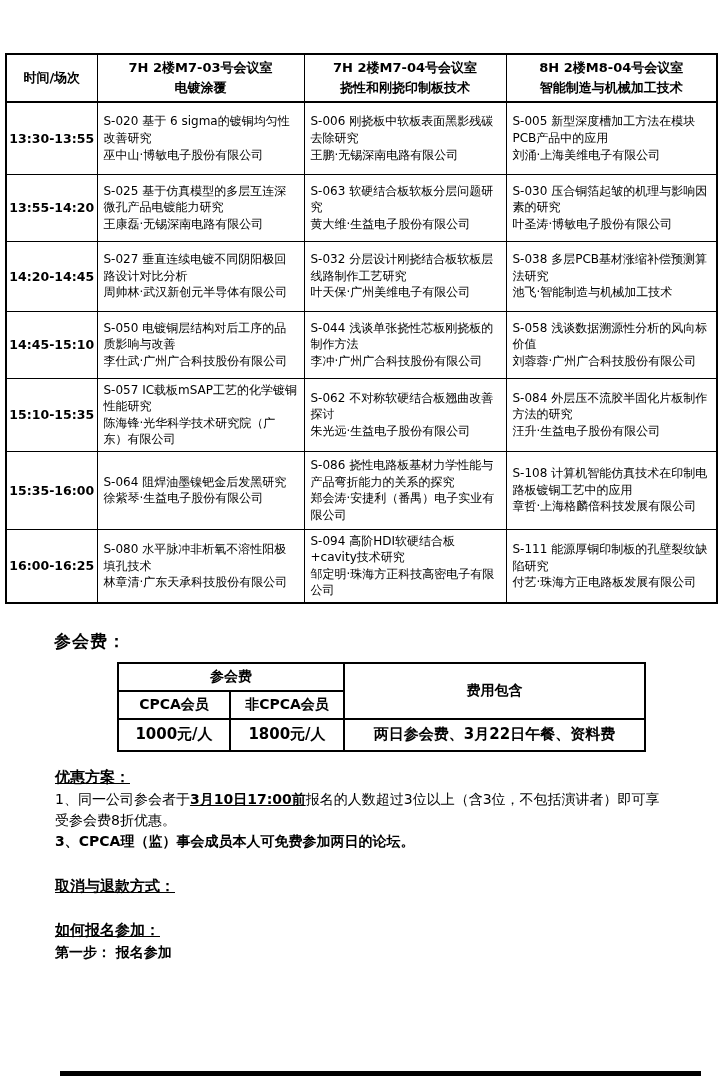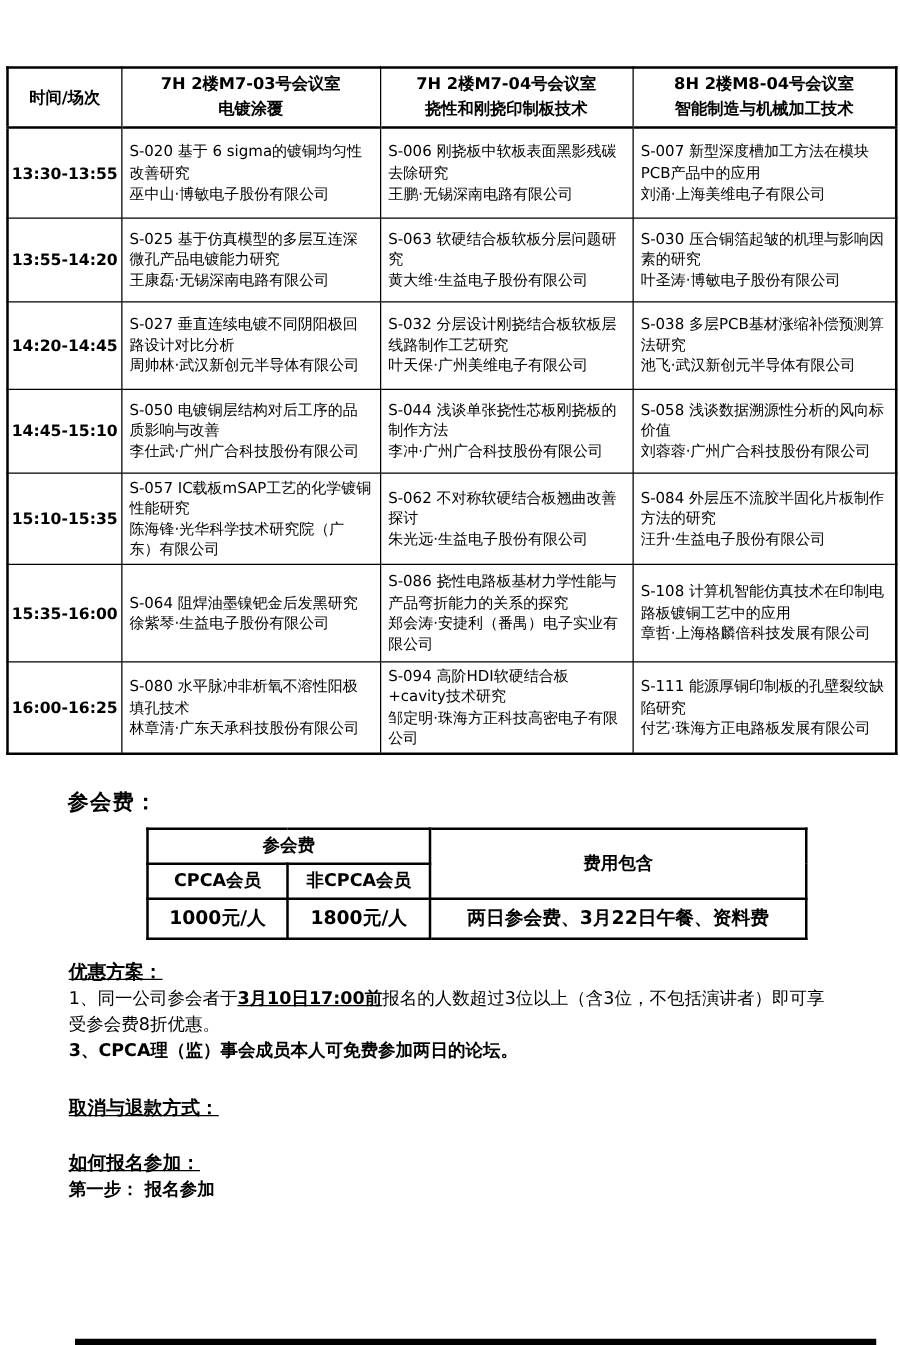--- a/index.html
+++ b/index.html
@@ -107,21 +107,21 @@
       <td class="time-cell">13:30-13:55</td>
       <td class="session-cell">
         <div>S-020 基于 6 sigma的镀铜均匀性改善研究</div>
         <div>巫中山·博敏电子股份有限公司</div>
       </td>
       <td class="session-cell">
         <div>S-006  刚挠板中软板表面黑影残碳去除研究</div>
         <div>王鹏·无锡深南电路有限公司</div>
       </td>
       <td class="session-cell">
-        <div>S-007 新型深度槽加工方法在模块PCB产品中的应用</div>
+        <div>S-005 新型深度槽加工方法在模块PCB产品中的应用</div>
         <div>刘涌·上海美维电子有限公司</div>
       </td>
     </tr>
 
     <tr style="height:67px">
       <td class="time-cell">13:55-14:20</td>
       <td class="session-cell">
         <div>S-025 基于仿真模型的多层互连深微孔产品电镀能力研究</div>
         <div>王康磊·无锡深南电路有限公司</div>
       </td>
@@ -140,21 +140,21 @@
       <td class="session-cell">
         <div>S-027 垂直连续电镀不同阴阳极回路设计对比分析</div>
         <div>周帅林·武汉新创元半导体有限公司</div>
       </td>
       <td class="session-cell">
         <div>S-032  分层设计刚挠结合板软板层线路制作工艺研究</div>
         <div>叶天保·广州美维电子有限公司</div>
       </td>
       <td class="session-cell">
         <div>S-038 多层PCB基材涨缩补偿预测算法研究</div>
-        <div>池飞·武汉新创元半导体有限公司</div>
+        <div>池飞·智能制造与机械加工技术</div>
       </td>
     </tr>
 
     <tr style="height:67px">
       <td class="time-cell">14:45-15:10</td>
       <td class="session-cell">
         <div>S-050 电镀铜层结构对后工序的品质影响与改善</div>
         <div>李仕武·广州广合科技股份有限公司</div>
       </td>
       <td class="session-cell">

